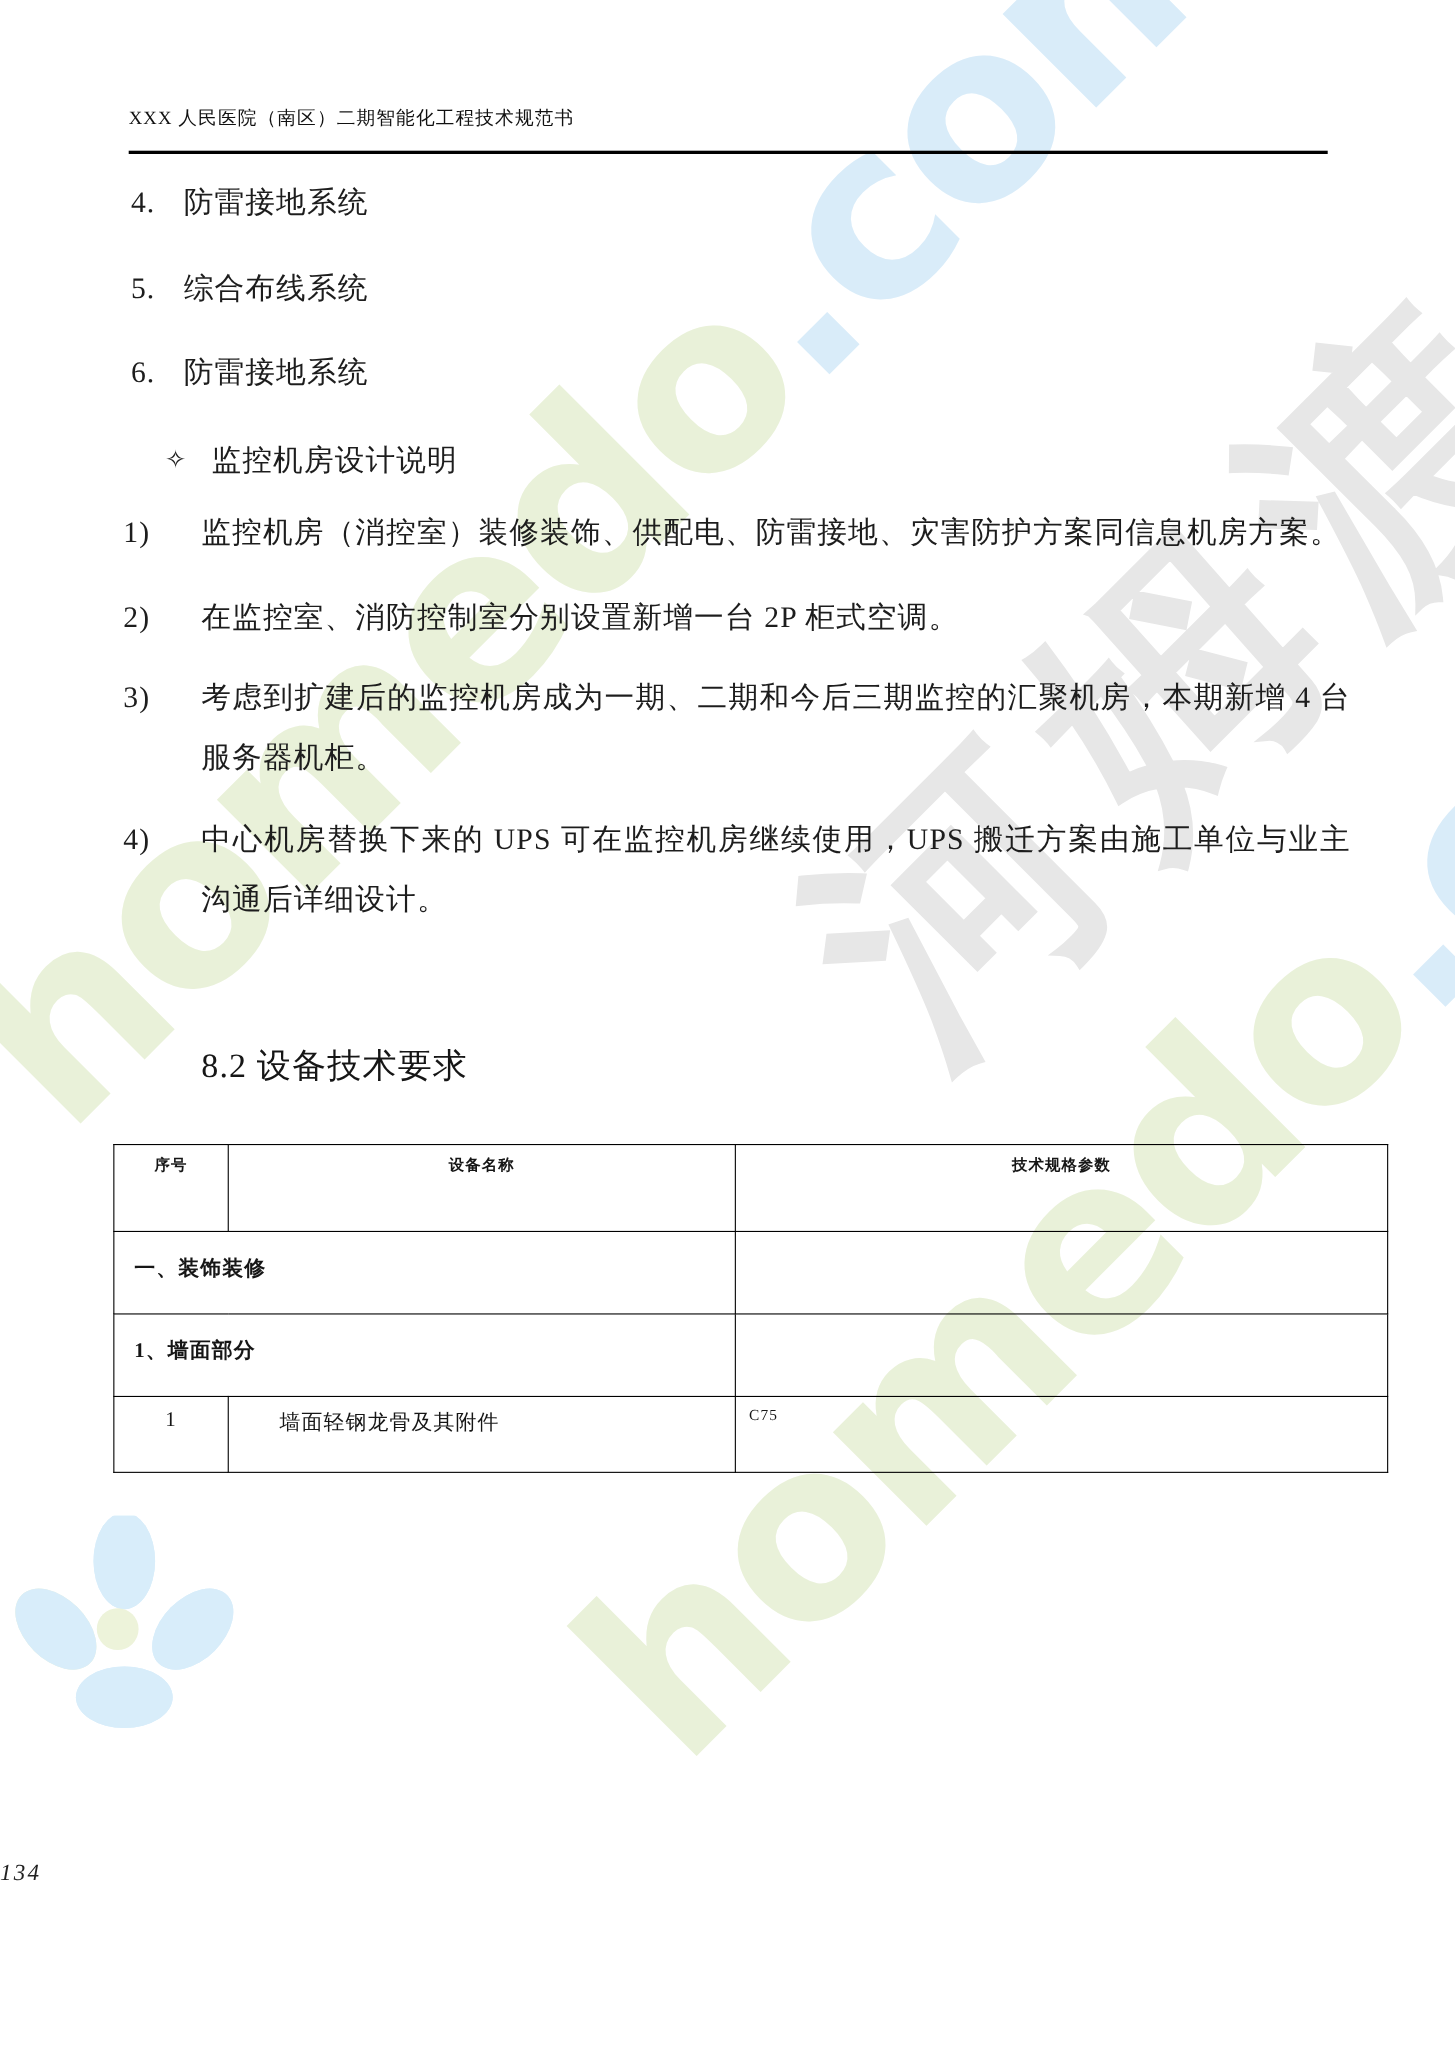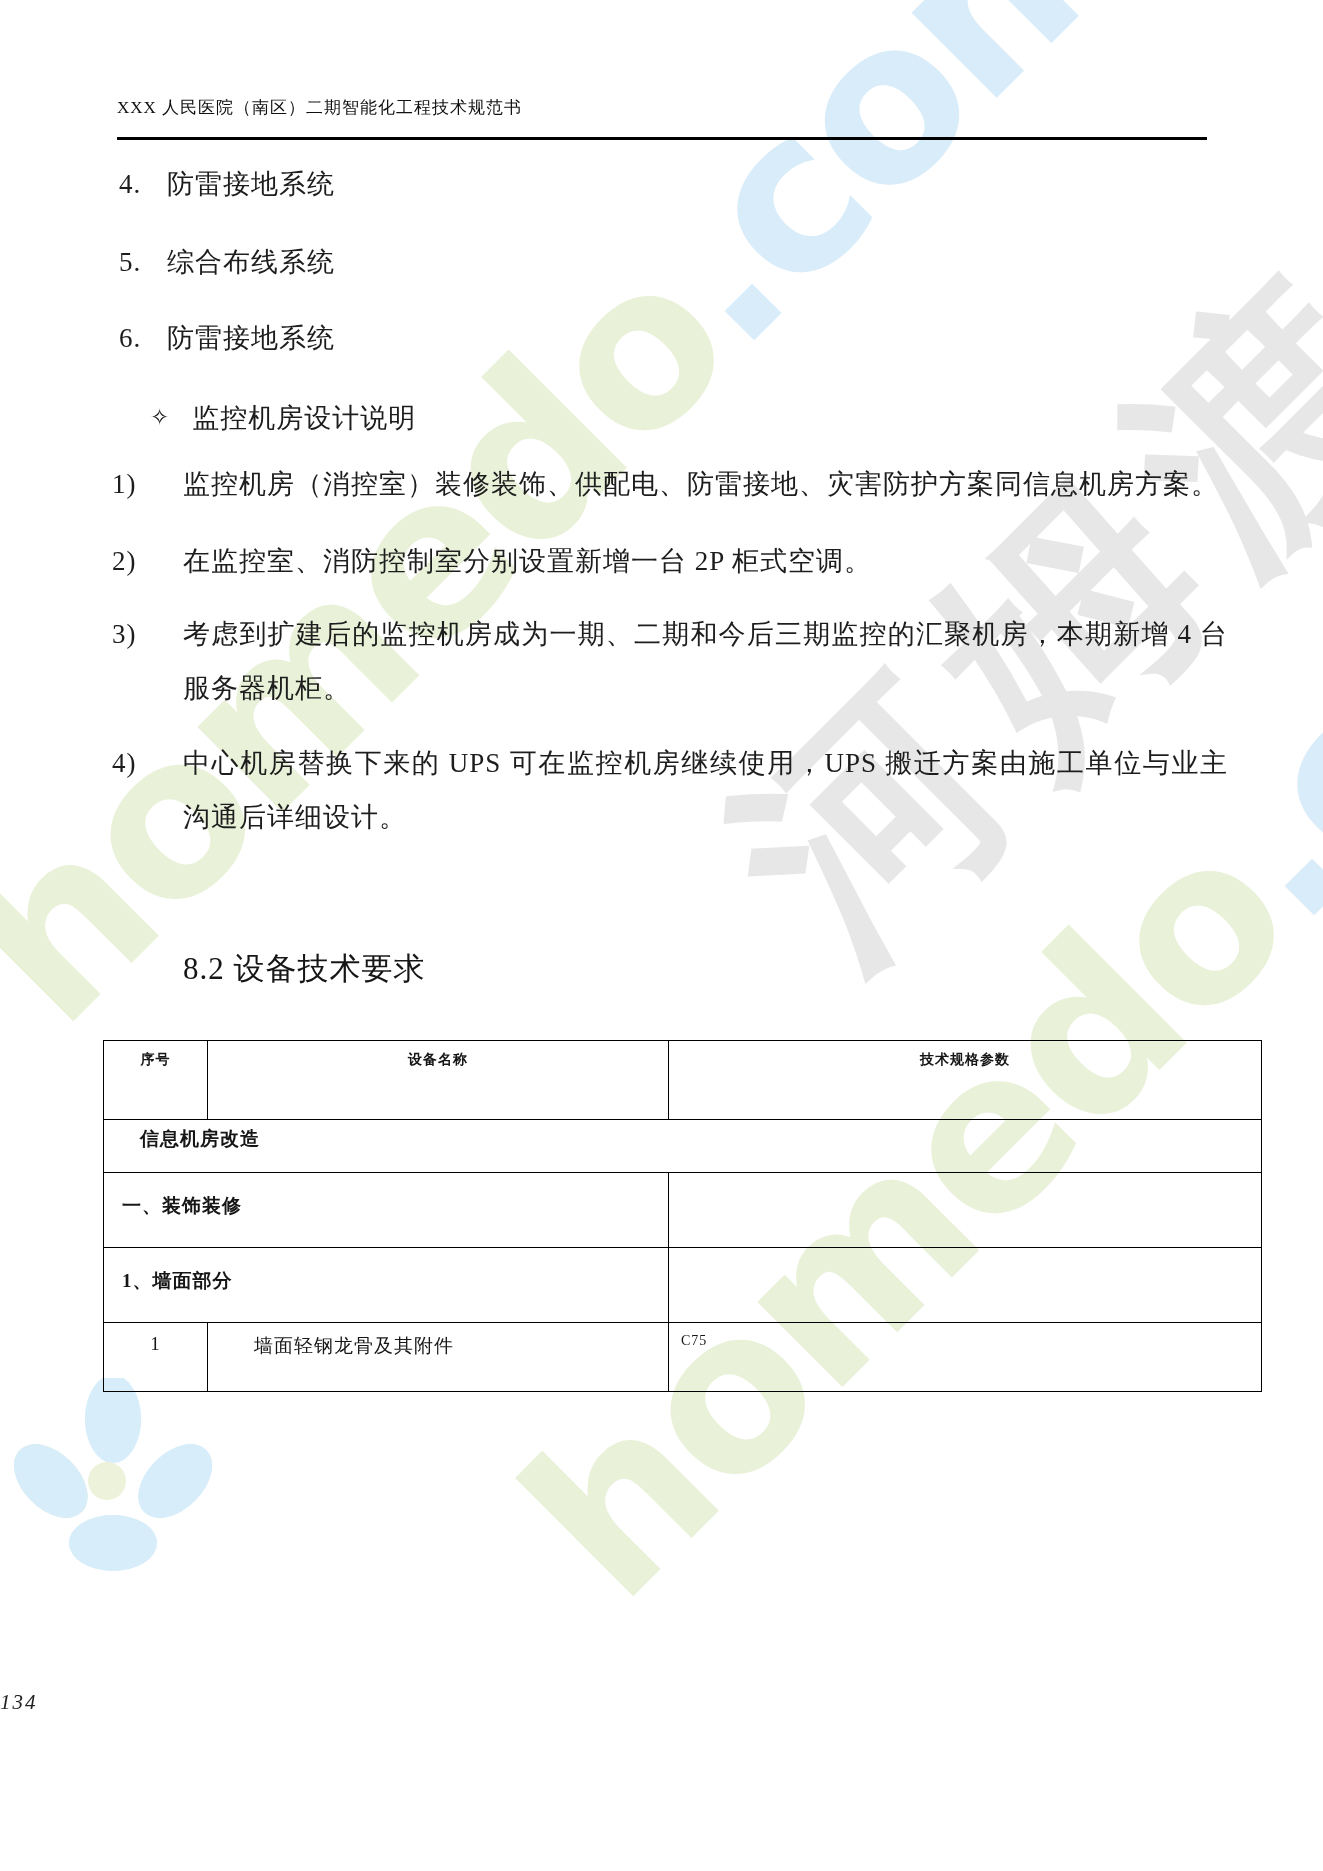--- a/index.html
+++ b/index.html
@@ -121,23 +121,20 @@
     <div class="section-heading">8.2 设备技术要求</div>
 
     <div class="spec-table-wrap">
       <table class="spec">
         <tbody>
             <tr class="hdr">
           <td class="c-no">序号</td>
           <td class="c-name">设备名称</td>
           <td class="c-spec">技术规格参数</td>
         </tr>
-        <tr class="sect">
-          <td colspan="3">信息机房改造</td>
-        </tr>
         <tr class="grp">
           <td colspan="2" class="merged">一、装饰装修</td>
           <td class="c-spec"></td>
         </tr>
         <tr class="grp">
           <td colspan="2" class="merged">1、墙面部分</td>
           <td class="c-spec"></td>
         </tr>
         <tr class="data">
           <td class="c-no">1</td>

